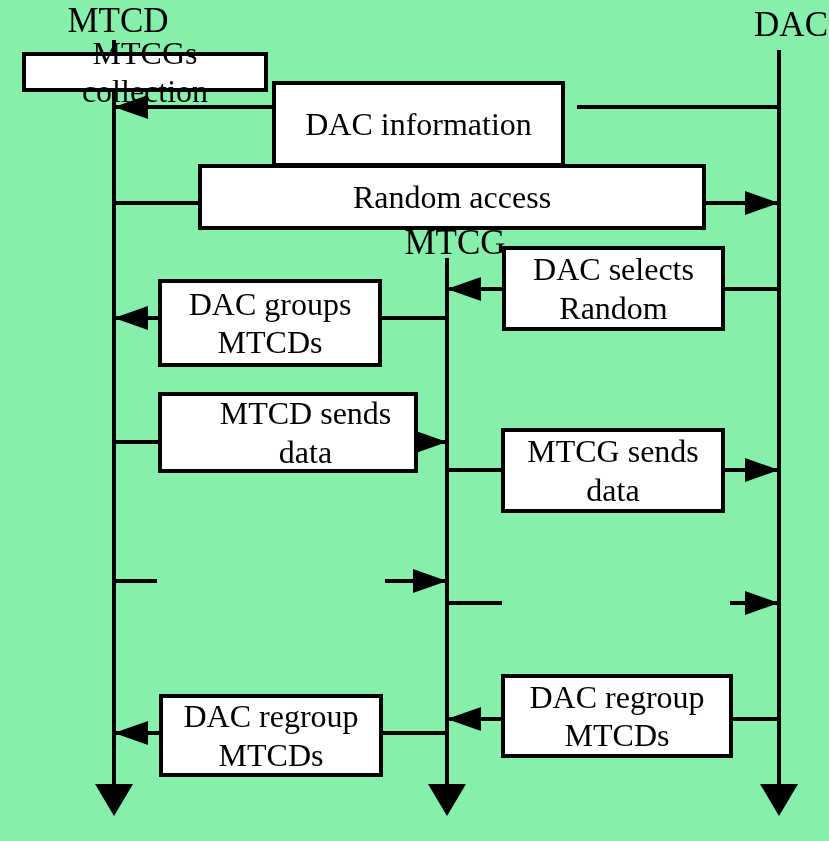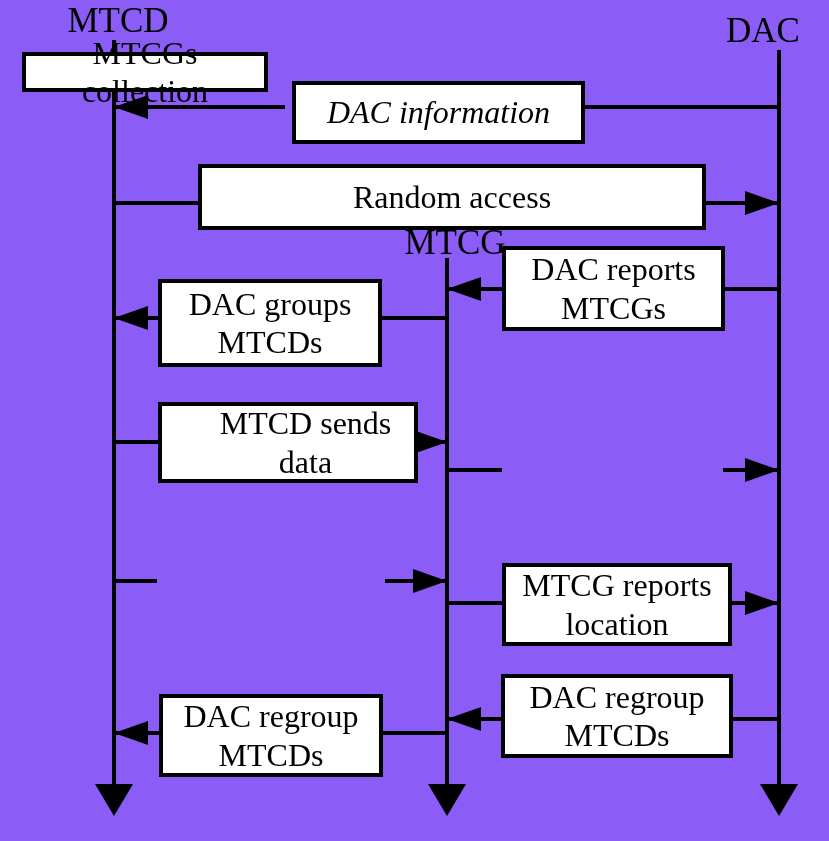--- a/index.html
+++ b/index.html
@@ -4,21 +4,21 @@
 <style>
   html, body {
     margin: 0;
     padding: 0;
     background: #ffffff;
   }
   .stage {
     position: relative;
     width: 829px;
     height: 841px;
-    background: #8b5cf6;
+    background: #86efac;
     font-family: "Liberation Serif", "DejaVu Serif", serif;
     color: #000;
     overflow: hidden;
   }
   
   .lifeline {
     position: absolute;
     width: 4px;
     background: #000;
     z-index: 1;
@@ -66,21 +66,21 @@
     white-space: nowrap;
   }
 </style>
 </head>
 <body>
 
 <div class="stage">
 
   <div class="actor" style="left:53px; top:2px;">MTCD</div>
   <div class="actor" style="left:390px; top:224px;">MTCG</div>
-  <div class="actor" style="left:698px; top:12px;">DAC</div>
+  <div class="actor" style="left:698px; top:6px;text-align:right;">DAC</div>
 
   <div class="lifeline" style="left:112px; top:40px;  height:748px;"></div>
   <div class="lifeline" style="left:445px; top:258px; height:530px;"></div>
   <div class="lifeline" style="left:777px; top:50px;  height:738px;"></div>
 
   <div class="ah ah-d" style="left:95px;  top:784px;"></div>
   <div class="ah ah-d" style="left:428px; top:784px;"></div>
   <div class="ah ah-d" style="left:760px; top:784px;"></div>
 
   <div class="hline" style="left:114px; top:105px; width:171px;"></div>
@@ -117,22 +117,22 @@
 
   <div class="hline" style="left:447px; top:717px; width:54px;"></div>
   <div class="hline" style="left:733px; top:717px; width:46px;"></div>
   <div class="ah ah-l" style="left:447px; top:707px;"></div>
 
   <div class="hline" style="left:114px; top:731px; width:45px;"></div>
   <div class="hline" style="left:383px; top:731px; width:64px;"></div>
   <div class="ah ah-l" style="left:114px; top:721px;"></div>
 
   <div class="box" style="left:22px;  top:52px;  width:246px; height:40px;">MTCGs collection</div>
-  <div class="box" style="left:292px; top:81px;  width:293px; height:63px;font-style:italic;">DAC information</div>
+  <div class="box" style="left:272px; top:81px;  width:293px; height:86px;">DAC information</div>
   <div class="box" style="left:198px; top:164px; width:508px; height:66px;text-align:center;">Random access</div>
-  <div class="box" style="left:502px; top:246px; width:223px; height:85px;">DAC reports MTCGs</div>
+  <div class="box" style="left:502px; top:246px; width:223px; height:85px;">DAC selects Random</div>
   <div class="box" style="left:158px; top:279px; width:224px; height:88px;">DAC groups MTCDs</div>
-  <div class="box" style="left:158px; top:402px; width:260px; height:81px;padding-left:41px;">MTCD sends data</div>
-  <div class="box" style="left:502px; top:563px; width:230px; height:83px;">MTCG reports location</div>
+  <div class="box" style="left:158px; top:392px; width:260px; height:81px;padding-left:41px;">MTCD sends data</div>
+  <div class="box" style="left:501px; top:428px; width:224px; height:85px;">MTCG sends data</div>
   <div class="box" style="left:501px; top:674px; width:232px; height:84px;">DAC regroup MTCDs</div>
   <div class="box" style="left:159px; top:694px; width:224px; height:83px;">DAC regroup MTCDs</div>
 
 </div>
 
 </body></html>

